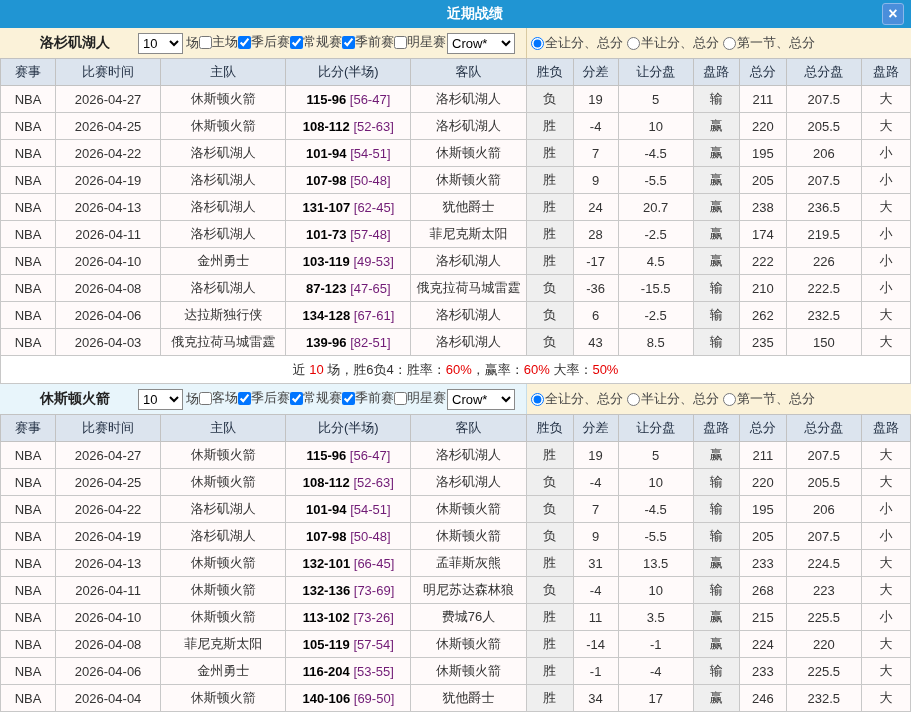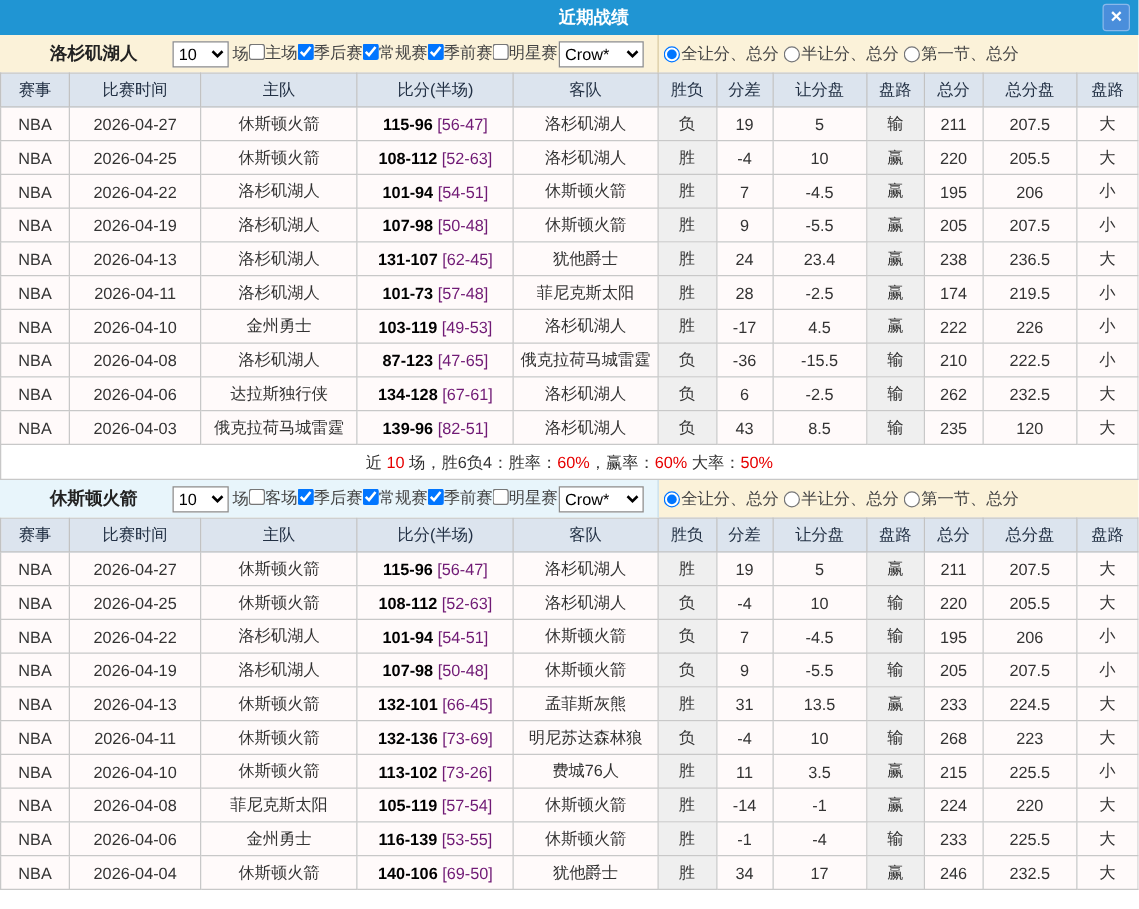--- a/index.html
+++ b/index.html
@@ -189,21 +189,21 @@
               <td class="green">小</td>
             </tr>
             <tr>
               <td>NBA</td>
               <td>2026-04-13</td>
               <td class="hl">洛杉矶湖人</td>
               <td><span class="score-main">131-107</span> <span class="half">[62-45]</span></td>
               <td>犹他爵士</td>
               <td class="red shaded">胜</td>
               <td>24</td>
-              <td>23.4</td>
+              <td>20.7</td>
               <td class="red shaded">赢</td>
               <td class="blue">238</td>
               <td class="blue">236.5</td>
               <td class="red">大</td>
             </tr>
             <tr>
               <td>NBA</td>
               <td>2026-04-11</td>
               <td class="hl">洛杉矶湖人</td>
               <td><span class="score-main">101-73</span> <span class="half">[57-48]</span></td>
@@ -262,21 +262,21 @@
               <td>NBA</td>
               <td>2026-04-03</td>
               <td>俄克拉荷马城雷霆</td>
               <td><span class="score-main">139-96</span> <span class="half">[82-51]</span></td>
               <td class="hl">洛杉矶湖人</td>
               <td class="green shaded">负</td>
               <td>43</td>
               <td>8.5</td>
               <td class="green shaded">输</td>
               <td class="blue">235</td>
-              <td class="blue">120</td>
+              <td class="blue">150</td>
               <td class="red">大</td>
             </tr>
           </tbody>
     </table>
   <div class="summary">
           <span>近 </span>
           <span class="red">10</span>
           <span> 场，胜6负4：胜率：</span>
           <span class="red">60%</span>
           <span>，赢率：</span>
@@ -466,21 +466,21 @@
               <td>-1</td>
               <td class="red shaded">赢</td>
               <td class="blue">224</td>
               <td class="blue">220</td>
               <td class="red">大</td>
             </tr>
             <tr>
               <td>NBA</td>
               <td>2026-04-06</td>
               <td>金州勇士</td>
-              <td><span class="score-main">116-139</span> <span class="half">[53-55]</span></td>
+              <td><span class="score-main">116-204</span> <span class="half">[53-55]</span></td>
               <td class="hl">休斯顿火箭</td>
               <td class="red shaded">胜</td>
               <td>-1</td>
               <td>-4</td>
               <td class="green shaded">输</td>
               <td class="blue">233</td>
               <td class="blue">225.5</td>
               <td class="red">大</td>
             </tr>
             <tr>

